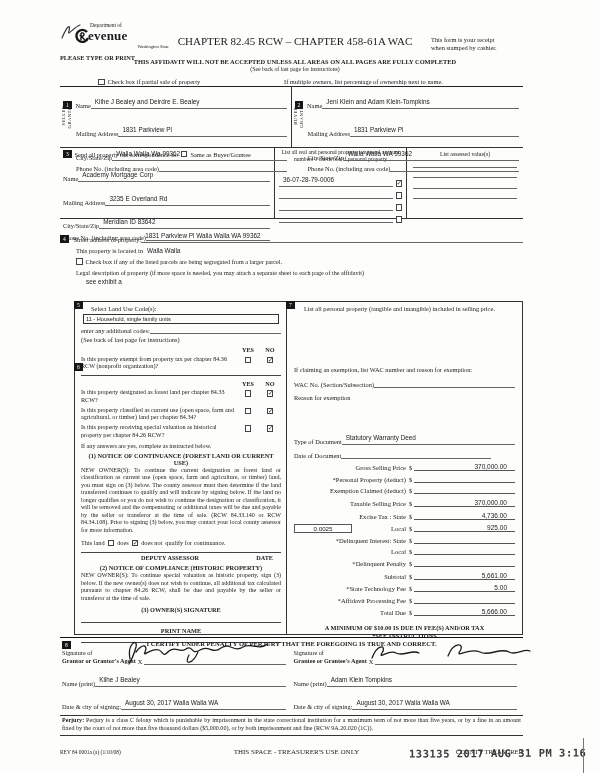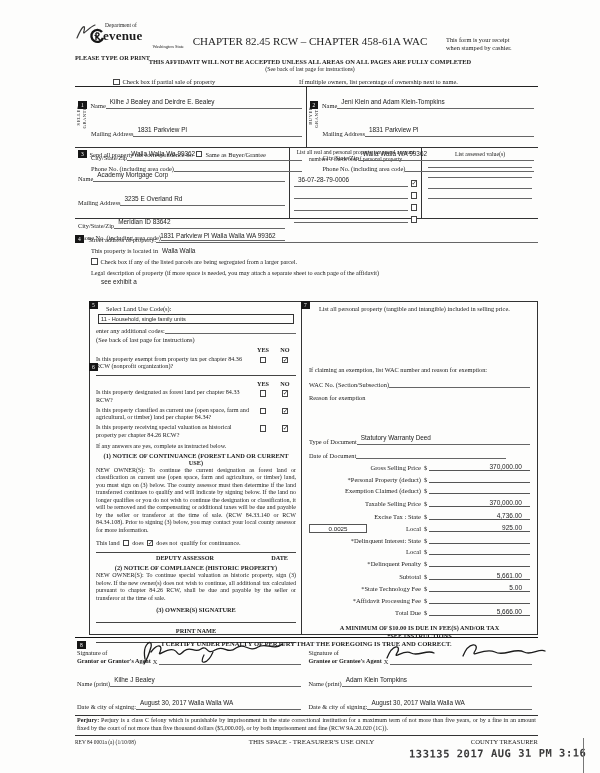--- a/index.html
+++ b/index.html
@@ -1,19 +1,19 @@
 <!DOCTYPE html>
 <html><head>
 <meta charset="utf-8">
 <style>
   *{margin:0;padding:0;box-sizing:border-box;}
   html,body{width:600px;height:773px;}
   body{background:#f7f7f5;font-family:"Liberation Serif",serif;color:#1c1c1c;-webkit-font-smoothing:antialiased;}
   .page{position:relative;width:600px;height:773px;background:#fdfdfc;overflow:hidden;}
-  .form{position:absolute;left:75px;top:20px;width:463px;}
+  .form{position:absolute;left:60px;top:20px;width:463px;}
   .sans{font-family:"Liberation Sans",sans-serif;}
   
   .hdr{position:relative;height:58px;}
   .penmark{position:absolute;left:-2px;top:0;}
   .logo{position:absolute;left:14px;top:2px;width:95px;}
   .logo .dept{font-size:5.5px;margin-left:16px;}
   .logo-row{display:flex;align-items:center;height:16px;}
   .logo .rev{font-size:13px;font-weight:bold;letter-spacing:0.2px;margin-left:-3px;}
   .logo .state{font-size:4.5px;text-align:right;margin-left:30px;}
   .please{position:absolute;left:0px;top:34px;font-size:6.3px;font-weight:bold;}
@@ -90,21 +90,21 @@
   .minnote{font-size:6.3px;font-weight:bold;text-align:center;margin-top:8px;line-height:1.3;}
   
   .sec8{border-top:1.6px solid #111;margin-top:2px;position:relative;padding-top:2px;}
   .certify{font-size:6.6px;font-weight:bold;text-align:center;}
   .sigrow{display:flex;margin-top:2px;}
   .sighalf{width:50%;padding:0 6px 0 2px;position:relative;}
   .siglbl{font-size:6.2px;line-height:1.25;}
   .sigline{display:flex;align-items:flex-end;}
   .sigsvg{position:absolute;pointer-events:none;}
   .perjury{border-top:1px solid #333;border-bottom:1px solid #333;margin-top:5px;padding:1.5px 2px 2px 2px;font-size:6.05px;line-height:1.3;text-align:justify;}
-  .fexrow{display:flex;align-items:center;margin-top:2px;}
+  .fexrow{display:flex;align-items:center;margin-top:12px;}
   .fexrow .rev{font-size:5.4px;width:120px;}
   .fexrow .tsp{flex:1;text-align:center;font-size:7px;}
   .fexrow .ct{font-size:6.6px;width:110px;text-align:right;}
   .stamp{position:absolute;right:14px;top:747px;font-family:"DejaVu Sans Mono",monospace;font-size:10.5px;font-weight:bold;color:#3a3a3a;letter-spacing:0.5px;transform:rotate(-0.4deg);}
   .edge{position:absolute;right:16px;top:738px;width:1px;height:35px;background:#777;}
 </style>
 </head>
 <body>
 
 <div class="page">

